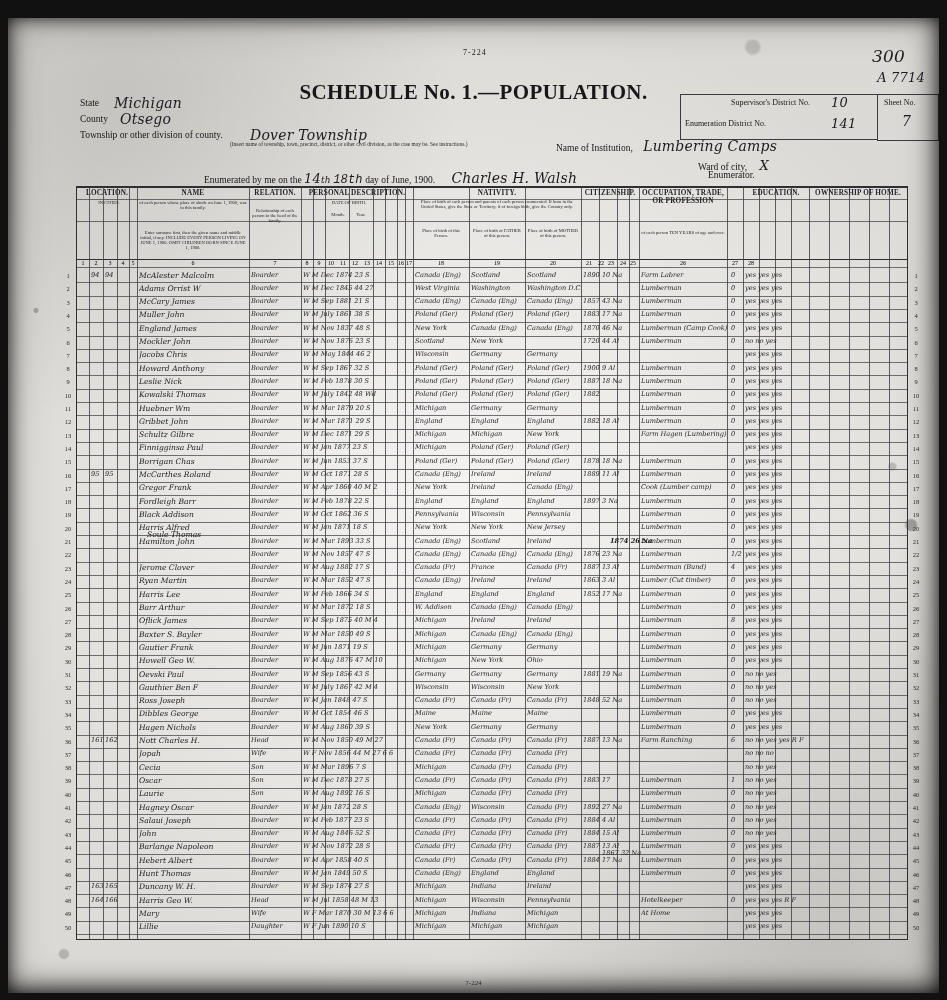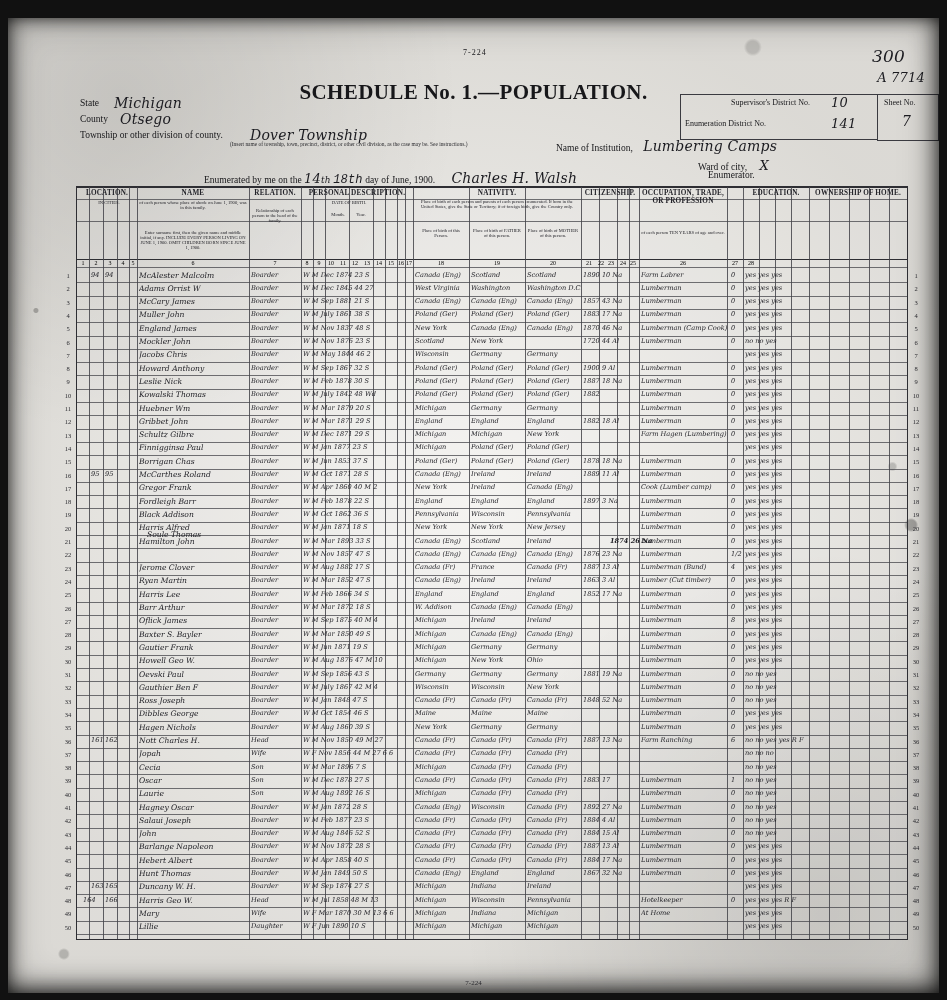--- a/index.html
+++ b/index.html
@@ -775,34 +775,34 @@
           <div class="cellwrite xs" style="left: 506px; top: 668.7px; width: 56px; overflow: hidden;">1884 17 Na</div>
           <div class="cellwrite xs" style="left: 564px; top: 668.7px; width: 86px; overflow: hidden;">Lumberman</div>
           <div class="cellwrite xs" style="left: 654px; top: 668.7px; width: 12px; overflow: hidden;">0</div>
           <div class="cellwrite xs" style="left: 668px; top: 668.7px; width: 62px; overflow: hidden;">yes yes yes</div>
           <div class="cellwrite sm" style="left: 62px; top: 682px; width: 110px; overflow: hidden;">Hunt Thomas</div>
           <div class="cellwrite xs" style="left: 174px; top: 682px; width: 50px; overflow: hidden;">Boarder</div>
           <div class="cellwrite xs" style="left: 226px; top: 682px; width: 110px; overflow: hidden;">W M Jan 1849 50 S</div>
           <div class="cellwrite xs" style="left: 338px; top: 682px; width: 54px; overflow: hidden;">Canada (Eng)</div>
           <div class="cellwrite xs" style="left: 394px; top: 682px; width: 54px; overflow: hidden;">England</div>
           <div class="cellwrite xs" style="left: 450px; top: 682px; width: 54px; overflow: hidden;">England</div>
-          <div class="cellwrite xs" style="left: 506px; top: 682px; width: 56px; overflow: hidden;">1867 32 Na</div>
+          <div class="cellwrite xs" style="left: 506px; top: 662px; width: 56px; overflow: hidden; padding-left: 19px;">1867 32 Na</div>
           <div class="cellwrite xs" style="left: 564px; top: 682px; width: 86px; overflow: hidden;">Lumberman</div>
           <div class="cellwrite xs" style="left: 654px; top: 682px; width: 12px; overflow: hidden;">0</div>
           <div class="cellwrite xs" style="left: 668px; top: 682px; width: 62px; overflow: hidden;">yes yes yes</div>
           <div class="cellwrite xs" style="left: 14px; top: 695.3px; width: 12px; overflow: hidden;">163</div>
           <div class="cellwrite xs" style="left: 28px; top: 695.3px; width: 12px; overflow: hidden;">165</div>
           <div class="cellwrite sm" style="left: 62px; top: 695.3px; width: 110px; overflow: hidden;">Duncany W. H.</div>
           <div class="cellwrite xs" style="left: 174px; top: 695.3px; width: 50px; overflow: hidden;">Boarder</div>
           <div class="cellwrite xs" style="left: 226px; top: 695.3px; width: 110px; overflow: hidden;">W M Sep 1874 27 S</div>
           <div class="cellwrite xs" style="left: 338px; top: 695.3px; width: 54px; overflow: hidden;">Michigan</div>
           <div class="cellwrite xs" style="left: 394px; top: 695.3px; width: 54px; overflow: hidden;">Indiana</div>
           <div class="cellwrite xs" style="left: 450px; top: 695.3px; width: 54px; overflow: hidden;">Ireland</div>
           <div class="cellwrite xs" style="left: 668px; top: 695.3px; width: 62px; overflow: hidden;">yes yes yes</div>
-          <div class="cellwrite xs" style="left: 6px; top: 708.6px; width: 12px; overflow: hidden;">164</div>
+          <div class="cellwrite xs" style="left: 14px; top: 708.6px; width: 12px; overflow: hidden;">164</div>
           <div class="cellwrite xs" style="left: 28px; top: 708.6px; width: 12px; overflow: hidden;">166</div>
           <div class="cellwrite sm" style="left: 62px; top: 708.6px; width: 110px; overflow: hidden;">Harris Geo W.</div>
           <div class="cellwrite xs" style="left: 174px; top: 708.6px; width: 50px; overflow: hidden;">Head</div>
           <div class="cellwrite xs" style="left: 226px; top: 708.6px; width: 110px; overflow: hidden;">W M Jul 1858 48 M 13</div>
           <div class="cellwrite xs" style="left: 338px; top: 708.6px; width: 54px; overflow: hidden;">Michigan</div>
           <div class="cellwrite xs" style="left: 394px; top: 708.6px; width: 54px; overflow: hidden;">Wisconsin</div>
           <div class="cellwrite xs" style="left: 450px; top: 708.6px; width: 54px; overflow: hidden;">Pennsylvania</div>
           <div class="cellwrite xs" style="left: 564px; top: 708.6px; width: 86px; overflow: hidden;">Hotelkeeper</div>
           <div class="cellwrite xs" style="left: 654px; top: 708.6px; width: 12px; overflow: hidden;">0</div>
           <div class="cellwrite xs" style="left: 668px; top: 708.6px; width: 62px; overflow: hidden;">yes yes yes R F</div>

